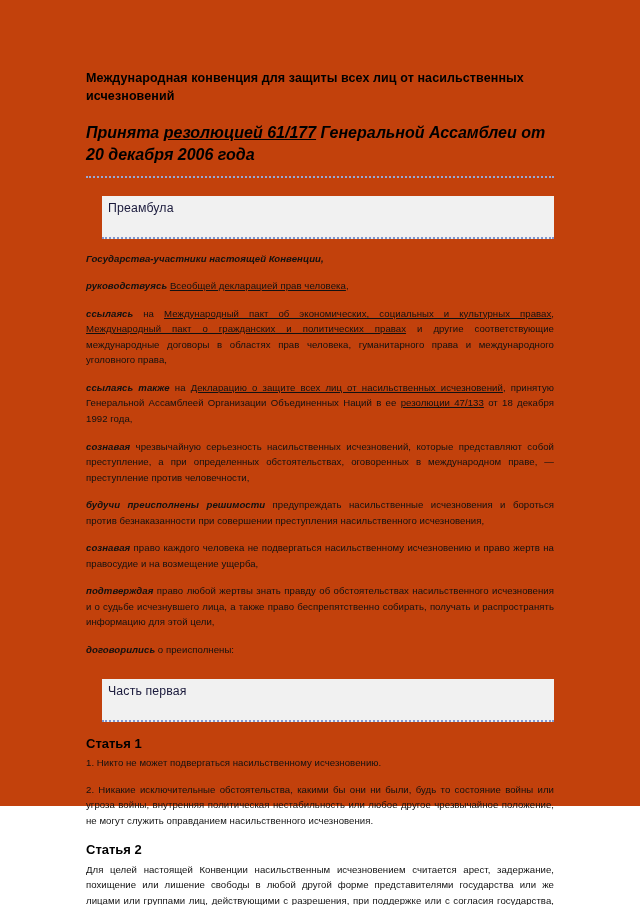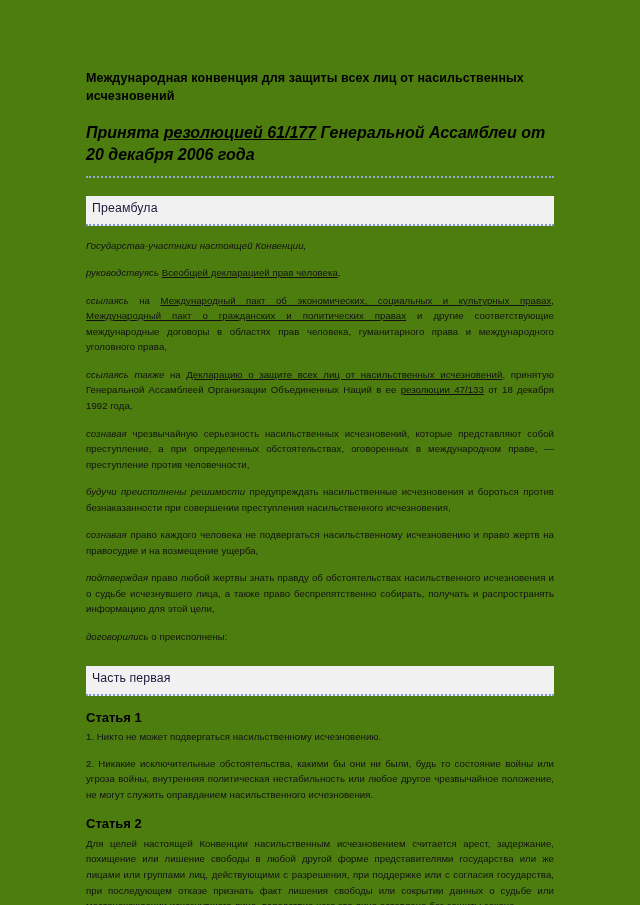--- a/index.html
+++ b/index.html
@@ -11,22 +11,22 @@
     width: 640px;
     height: 905px;
     font-family: "Liberation Sans", sans-serif;
     color: #000000;
     overflow: hidden;
   }
 
   .page {
     position: relative;
     width: 640px;
-    height: 905px;
-    background: #4d7c0f;
+    height: 806px;
+    background: #c2410c;
   }
 
   .doc {
     position: absolute;
     left: 86px;
     top: 70px;
     width: 468px;
   }
 
   
@@ -58,37 +58,37 @@
     border-top: 2px dotted #9aa9d4;
     margin: 0 0 18px 0;
   }
 
   
   .section-head {
     background: #f1f1f1;
     border-bottom: 2px dotted #7f96d0;
     font-size: 12.3px;
     color: #1a1a3c;
-    padding: 3px 5px 6px 6px;
+    padding: 3px 5px 19px 6px;
     line-height: 1.5;
-    margin: 0 0 12px 0;
+    margin: 0 0 12px 16px;
     letter-spacing: 0.15px;
   }
 
   
   .para {
     font-size: 9.6px;
     line-height: 1.62;
     text-align: justify;
     margin: 0 0 12px 0;
     color: #111;
     letter-spacing: 0.05px;
   }
   .para.tight { margin-bottom: 11px; }
-  .para .it { font-style: italic; font-weight: normal; }
+  .para .it { font-style: italic; font-weight: bold; }
   .para .lnk { text-decoration: underline; }
 
   
   .article-head {
     font-size: 13px;
     font-weight: bold;
     line-height: 1.5;
     margin: 0 0 2px 0;
     color: #000;
   }

